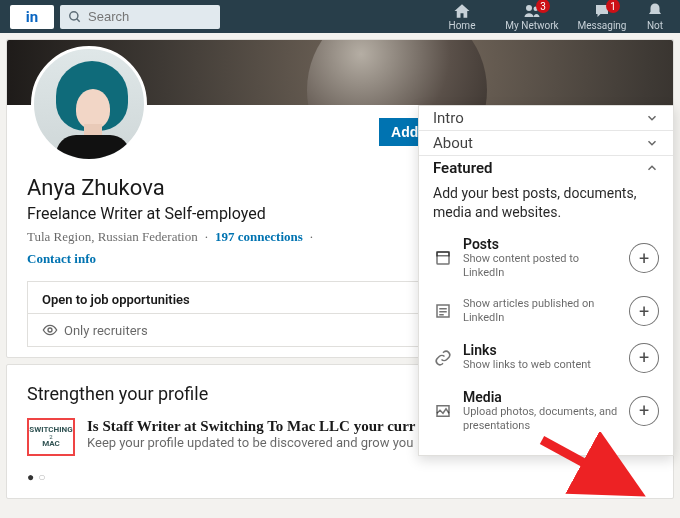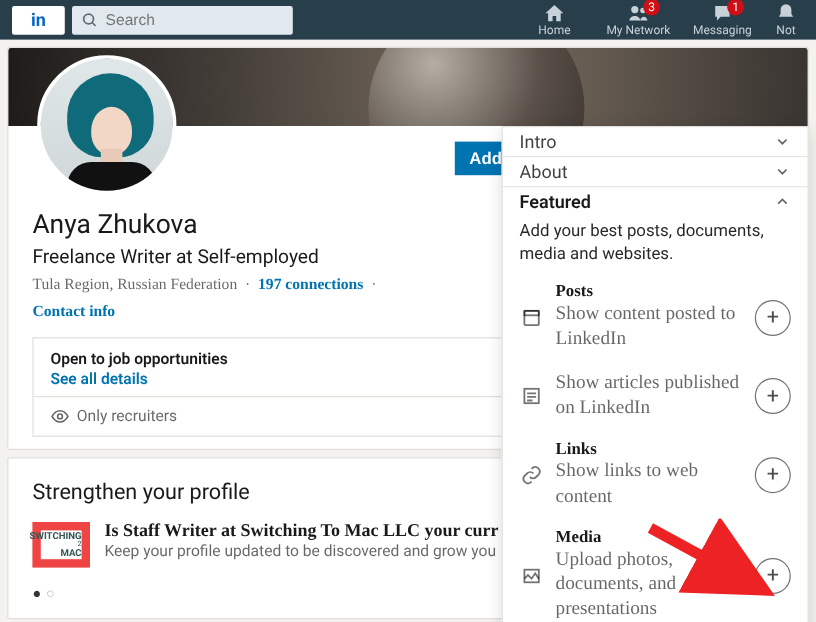--- a/index.html
+++ b/index.html
@@ -2,21 +2,21 @@
 <html><head>
 <meta charset="utf-8">
 <style>
   * { box-sizing: border-box; margin: 0; padding: 0; }
   body { font-family: -apple-system, BlinkMacSystemFont, "Segoe UI", Roboto, Arial, sans-serif; background: #f3f2ef; width: 680px; height: 518px; overflow: hidden; font-size: 14px; color: rgba(0,0,0,0.9); }
   
   .topnav { background: #283e4a; height: 33px; display: flex; align-items: center; padding: 0 10px; gap: 6px; }
   .logo { width: 44px; height: 24px; background: #fff; color: #0a66c2; font-weight: 700; display:flex; align-items:center; justify-content:center; font-size:15px; border-radius:2px; }
   .searchwrap { position: relative; }
   .searchwrap svg { position:absolute; left:8px; top:5px; }
-  .search { width: 184px; height: 24px; border: none; border-radius: 2px; background: #e1e9ee; padding: 0 8px 0 28px; font-size: 13px; }
+  .search { width: 160px; height: 24px; border: none; border-radius: 2px; background: #e1e9ee; padding: 0 8px 0 28px; font-size: 13px; }
   .navspacer { flex: 1; }
   .navitem { color: #c7d1d8; text-align: center; font-size: 10px; width: 64px; position:relative; }
   .navitem .badge { position:absolute; top:-3px; left:36px; background:#cc1016; color:#fff; font-size:10px; border-radius:50%; width:14px; height:14px; display:flex; align-items:center; justify-content:center; }
   .navicon { display:flex; justify-content:center; }
   
   .card { background:#fff; border:1px solid #e0dfdc; border-radius:2px; }
   .profile-card { margin:6px; position:relative; padding-bottom:10px; }
   .banner { height:65px; background: radial-gradient(circle at 60% 40%, #7a6d60 0%, #3f3a35 60%, #1e1b19 100%); border-top-left-radius:2px; border-top-right-radius:2px; position:relative; overflow:hidden; }
   .banner::after { content:""; position:absolute; left:300px; top:-40px; width:180px; height:180px; border-radius:50%; background: radial-gradient(circle at 30% 30%, #b5aea4 0%, #5a5049 50%, #2d2723 100%); }
   .avatar { width:116px; height:116px; border-radius:50%; border:3px solid #fff; position:absolute; left:24px; top:6px; overflow:hidden; background: linear-gradient(180deg,#dfe7e8 0%, #cfd7d8 100%); }
@@ -40,29 +40,29 @@
   .subbox .btm { border-top:1px solid #e0dfdc; padding:8px 14px; font-size:13px; color:rgba(0,0,0,0.6); display:flex; align-items:center; gap:6px; }
   
   .dropdown { position:absolute; right:6px; top:105px; width:256px; background:#fff; border:1px solid #e0dfdc; box-shadow:0 4px 12px rgba(0,0,0,0.15); z-index:20; }
   .dd-row { border-top:1px solid #e6e6e6; padding:3px 14px; display:flex; justify-content:space-between; align-items:center; cursor:pointer; }
   .dd-row:first-child { border-top:none; }
   .dd-label { font-size:15px; color:rgba(0,0,0,0.75); }
   .dd-body { padding:4px 14px 14px 14px; }
   .dd-desc { font-size:14px; color:rgba(0,0,0,0.85); line-height:1.35; margin-bottom:6px; }
   .feat-item { display:flex; align-items:center; gap:10px; padding:8px 0; }
   .feat-icon { width:20px; display:flex; justify-content:center; color:rgba(0,0,0,0.55); flex-shrink:0; }
-  .feat-text { flex:1;font-family:Liberation Serif, serif; }
+  .feat-text { flex:1; }
   .feat-title { font-weight:600; font-size:14px; }
-  .feat-sub { font-size:16px; color:rgba(0,0,0,0.6); line-height:1.3; }
+  .feat-sub { font-size:11px; color:rgba(0,0,0,0.6); line-height:1.3; }
   .addbtn { width:30px; height:30px; border:1px solid rgba(0,0,0,0.55); border-radius:50%; display:flex; align-items:center; justify-content:center; font-size:18px; color:rgba(0,0,0,0.7); flex-shrink:0; cursor:pointer; background:#fff; }
   
   .strength { margin:6px; padding:18px 20px 14px 20px; overflow:hidden; }
   .strength h3 { font-size:18px; font-weight:400; margin-bottom:14px; }
   .tip { display:flex; gap:12px; }
-  .tipimg { width:48px; height:38px; background:#fff; border:7px solid #ef4444; font-size:8px; font-weight:700; color:#355; display:flex; flex-direction:column; align-items:flex-end; justify-content:center; line-height:1; text-align:center; flex-shrink:0;}
+  .tipimg { width:48px; height:38px; background:#fff; border:2px solid #ef4444; font-size:8px; font-weight:700; color:#355; display:flex; flex-direction:column; align-items:center; justify-content:center; line-height:1; text-align:center; flex-shrink:0;}
   .tipimg span { font-size:6px; font-weight:400; }
   .tiptitle { font-weight:600; font-size:15px; white-space:nowrap;font-family:Liberation Serif, serif; }
   .tipsub { font-size:13px; color:rgba(0,0,0,0.6); white-space:nowrap; }
   .dots { margin-top:14px; font-size:12px; color:rgba(0,0,0,0.3); letter-spacing:4px;}
   .dots .on { color:rgba(0,0,0,0.8); }
   
   .arrow { position:absolute; right:26px; top:432px; z-index:50; pointer-events:none; }
 </style>
 </head>
 <body>
@@ -145,21 +145,20 @@
       <span>Tula Region, Russian Federation</span>
       &nbsp;<span>·</span>&nbsp;
       <span class="link">197 connections</span>
       &nbsp;<span>·</span>
     </div>
     <div class="loc"><span class="link">Contact info</span></div>
   </div>
   <div class="subbox">
     <div class="toprow">
       <div class="title">Open to job opportunities</div>
-      <div class="see">See all details</div>
     </div>
     <div class="btm">
       <svg width="16" height="16" viewBox="0 0 24 24" fill="none" stroke="rgba(0,0,0,0.6)" stroke-width="2">
           <path d="M2 12s4-7 10-7 10 7 10 7-4 7-10 7S2 12 2 12z"></path>
           <circle cx="12" cy="12" r="3"></circle>
         </svg>
       <span>Only recruiters</span>
     </div>
   </div>
 </div>

